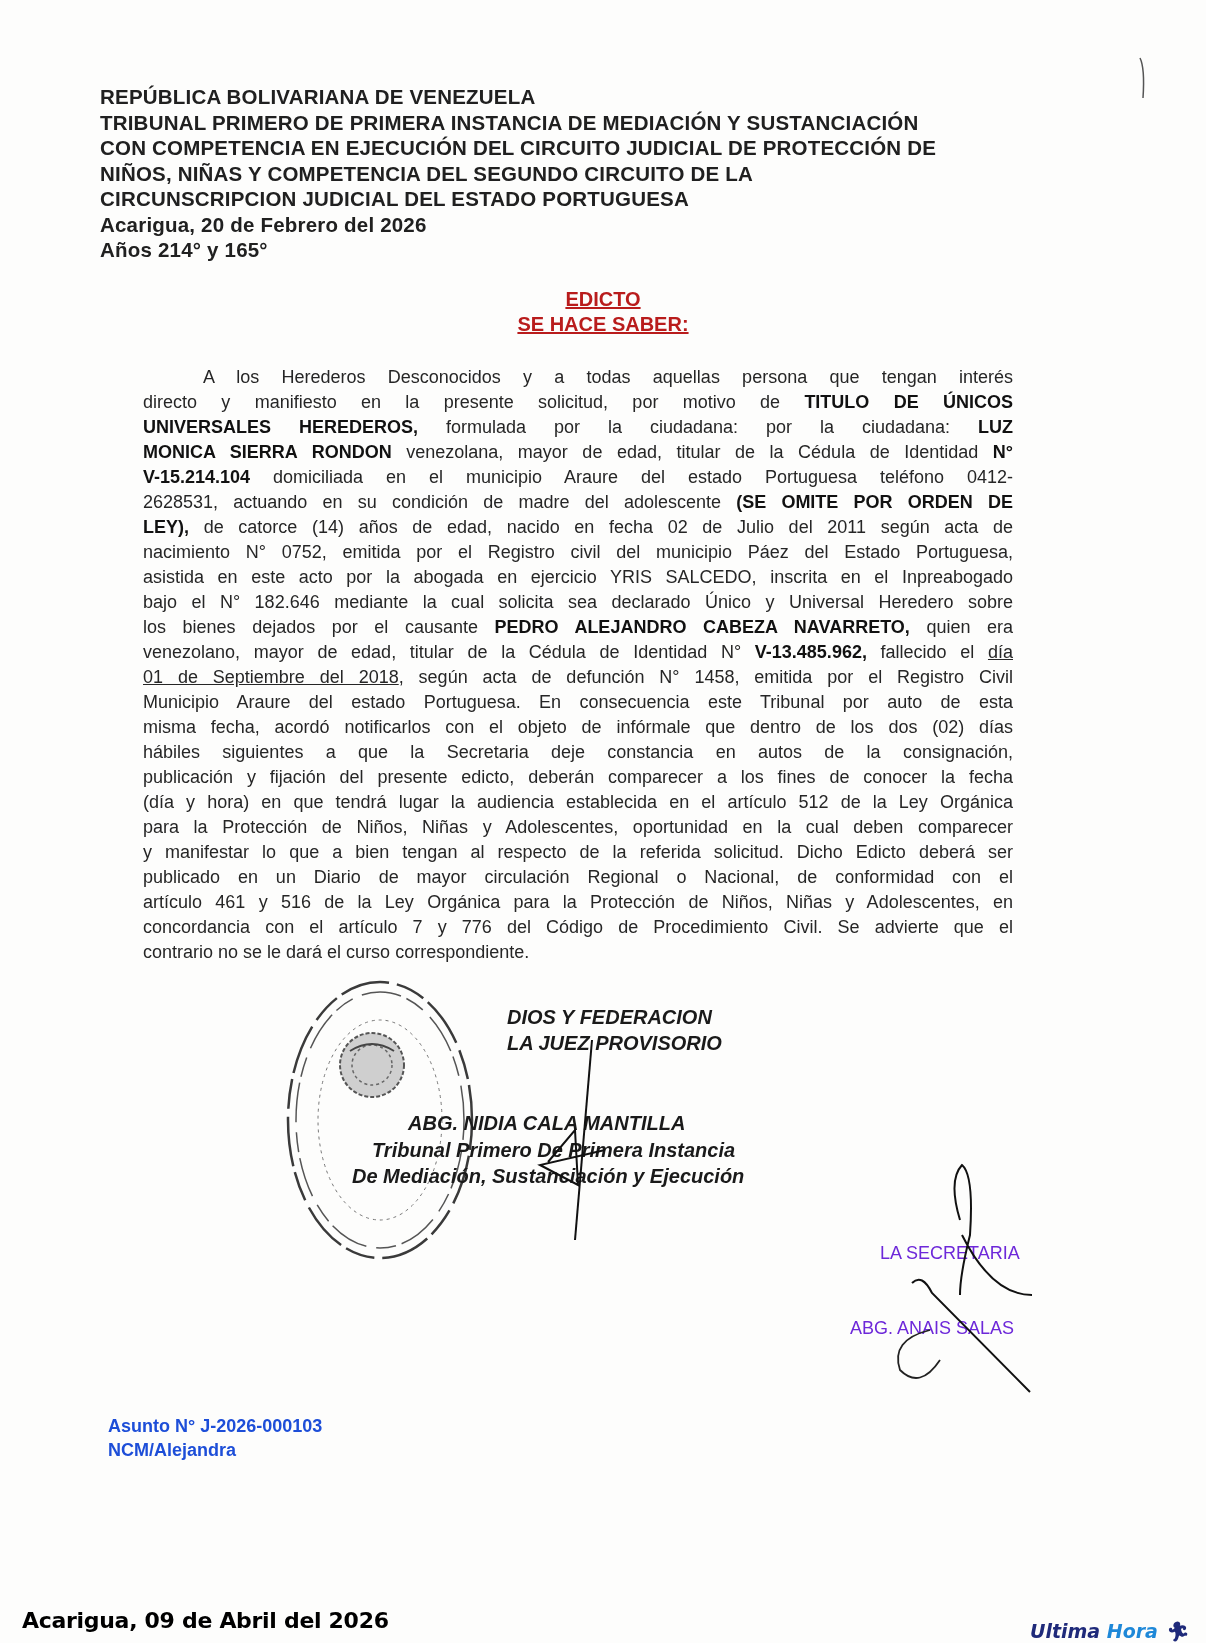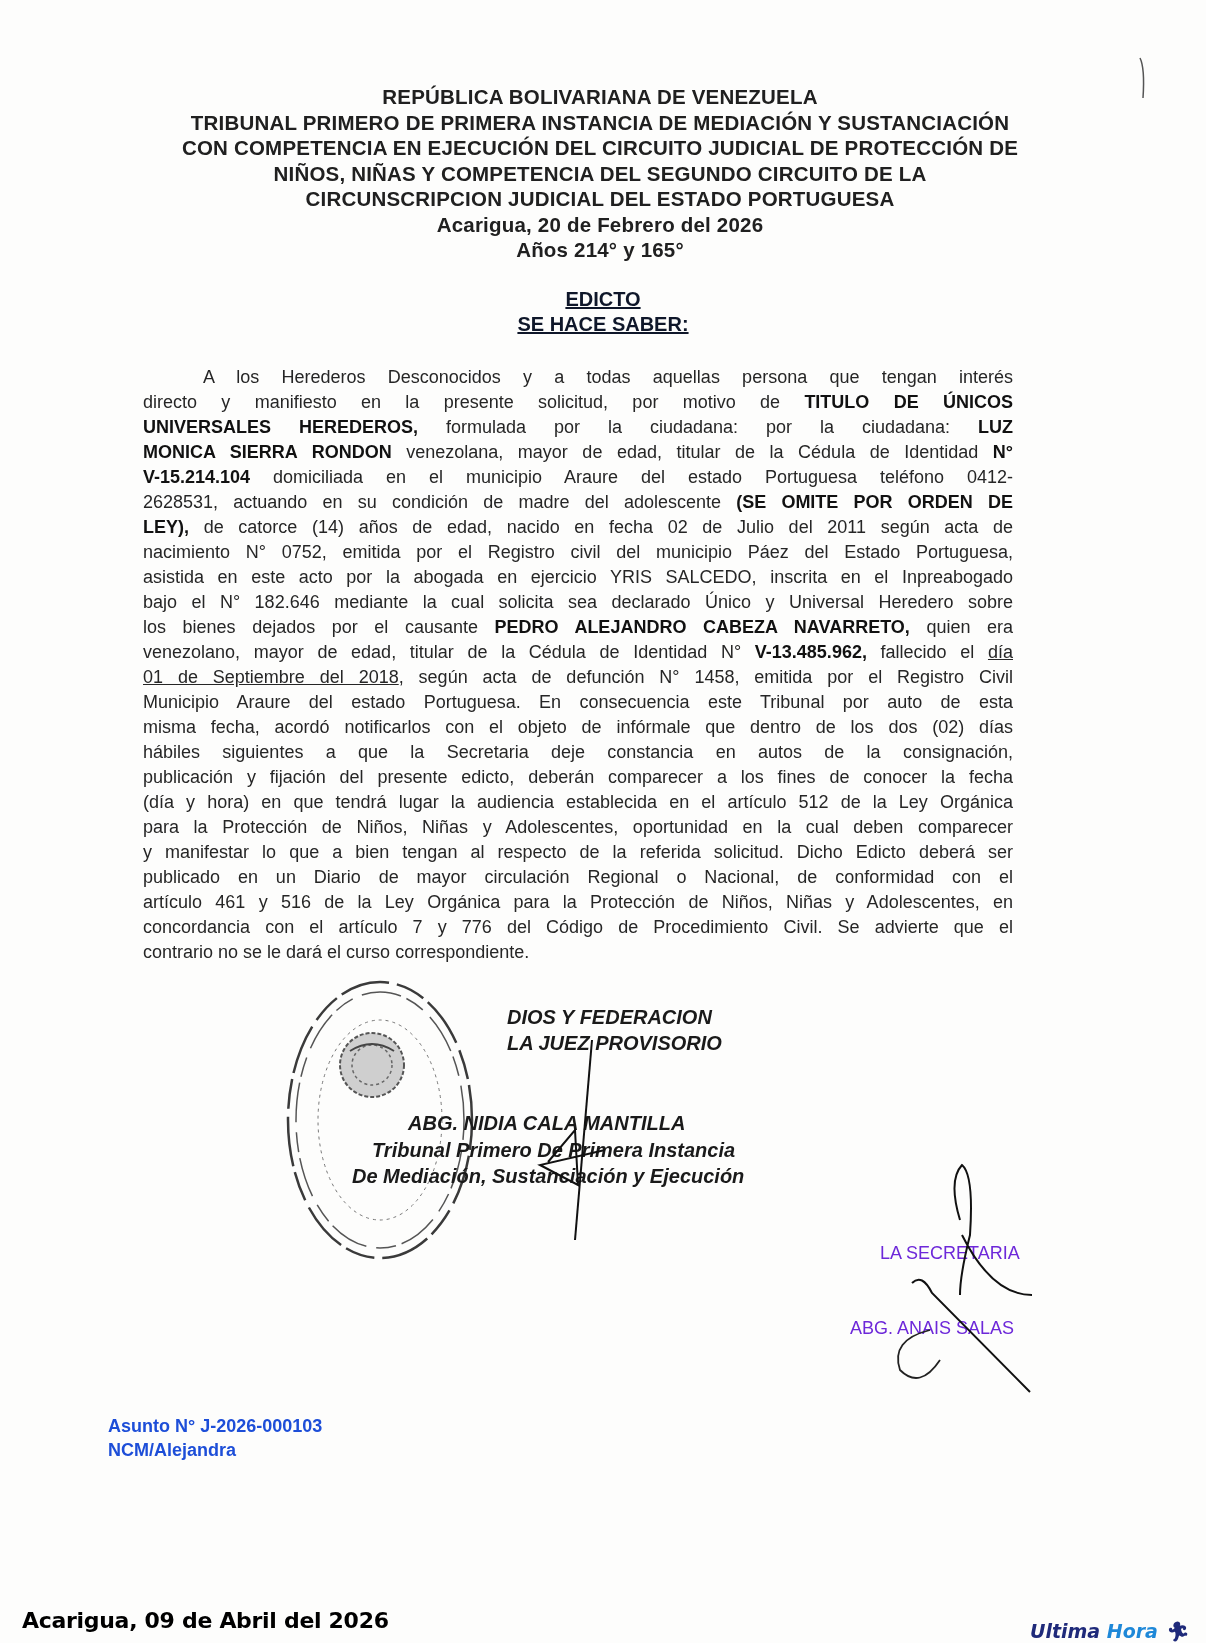--- a/index.html
+++ b/index.html
@@ -3,27 +3,27 @@
 <meta charset="utf-8">
 <style>
   html, body { margin: 0; padding: 0; }
   body {
     width: 1206px; height: 1643px; position: relative; overflow: hidden;
     background: #fdfdfc; color: #1a1a1a;
     font-family: "Liberation Sans", sans-serif;
   }
   .header {
     position: absolute; left: 100px; top: 84px; width: 1000px;
-    text-align: center; font-weight: bold; font-size: 20.5px; line-height: 25.5px;
+    text-align: left; font-weight: bold; font-size: 20.5px; line-height: 25.5px;
     letter-spacing: 0.2px; color: #202020;
   }
   .header div { white-space: nowrap; }
   .title {
     position: absolute; left: 0; width: 1206px; text-align: center;
-    font-weight: bold; font-size: 20px; line-height: 25px; color: #0f172a;
+    font-weight: bold; font-size: 20px; line-height: 25px; color: #b91c1c;
   }
   .title span { text-decoration: underline; }
   .body-text {
     position: absolute; left: 143px; top: 365px; width: 870px;
     font-size: 18px; line-height: 25px; color: #262626;
     text-align: justify; text-align-last: left;
     font-family: "Liberation Sans", sans-serif;
   }
   .line { display: block; text-align: justify; text-align-last: justify; white-space: nowrap; }
   .line.last { text-align-last: left; }

